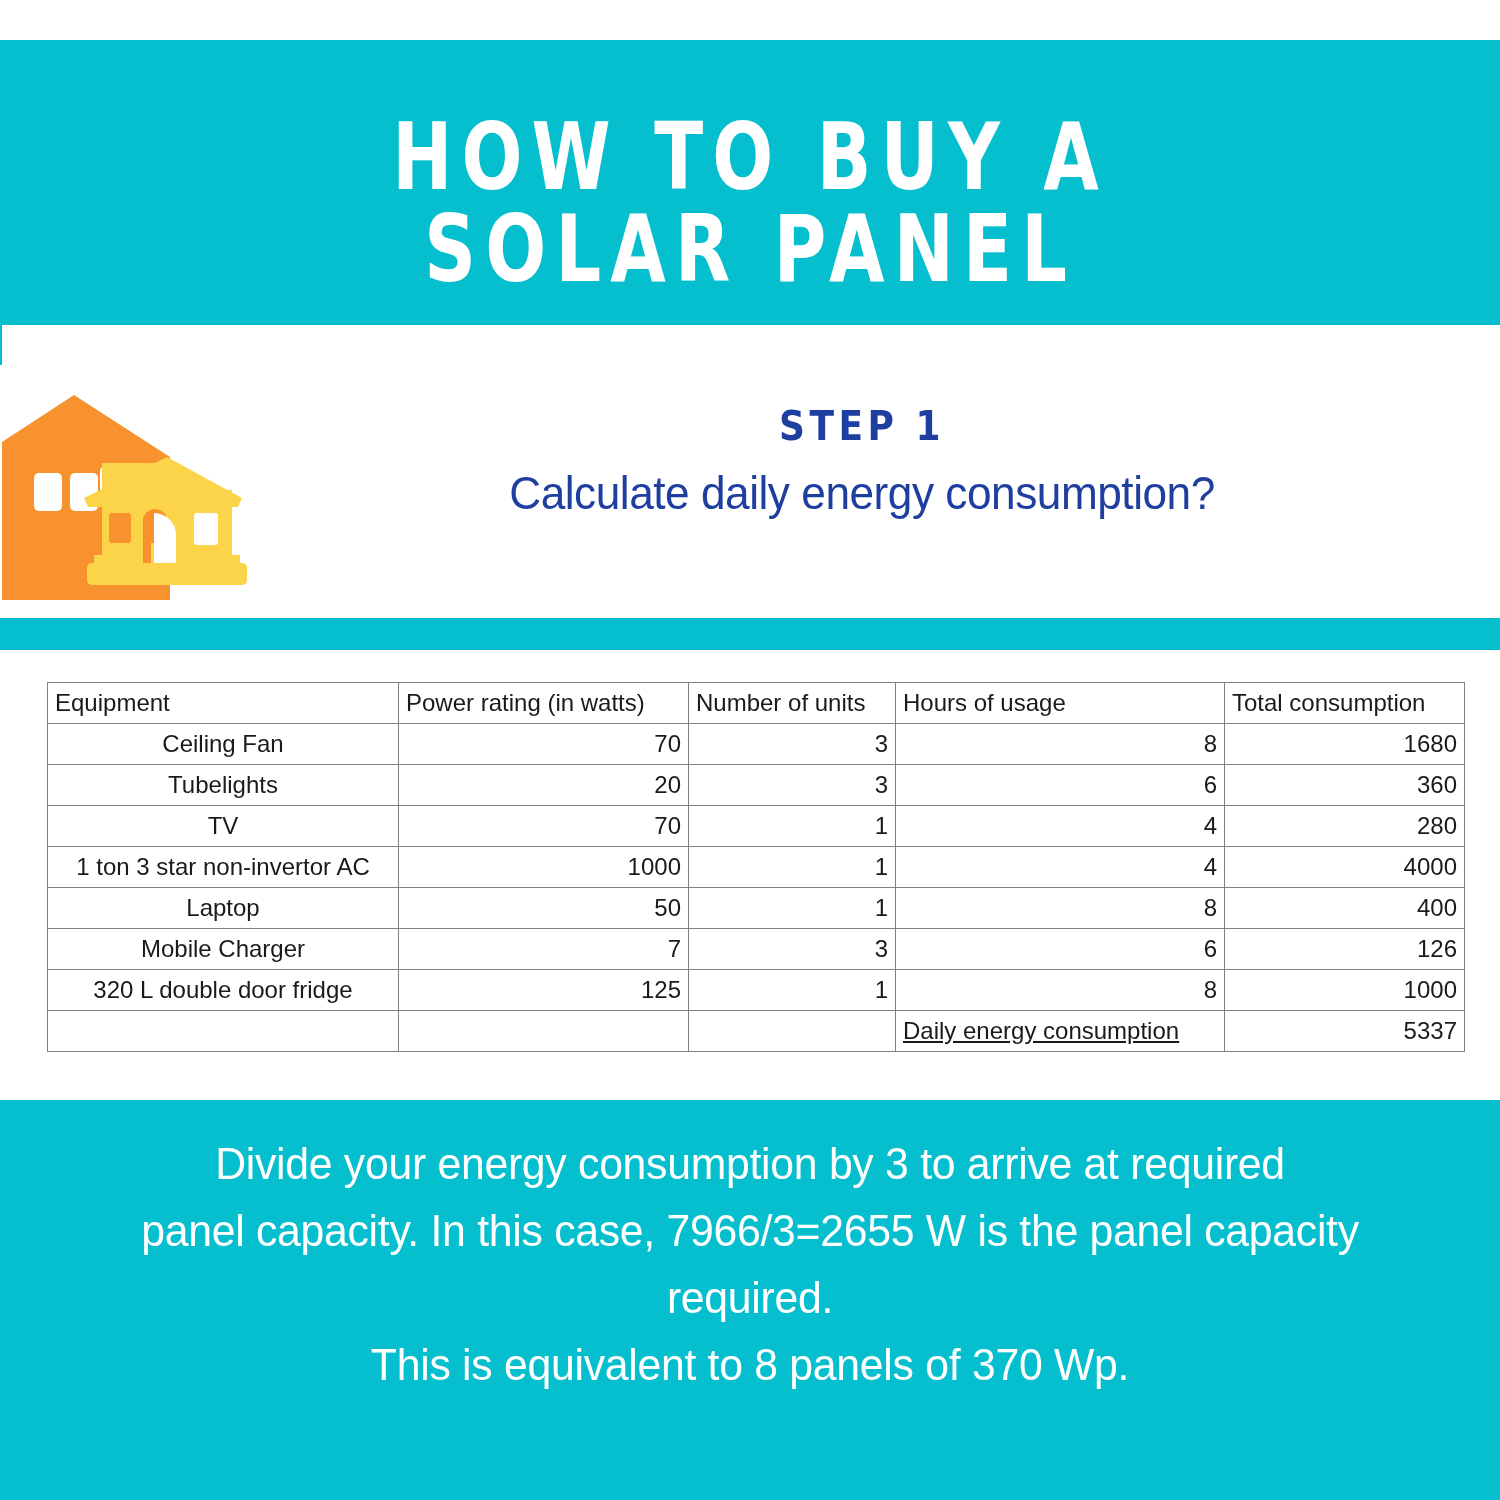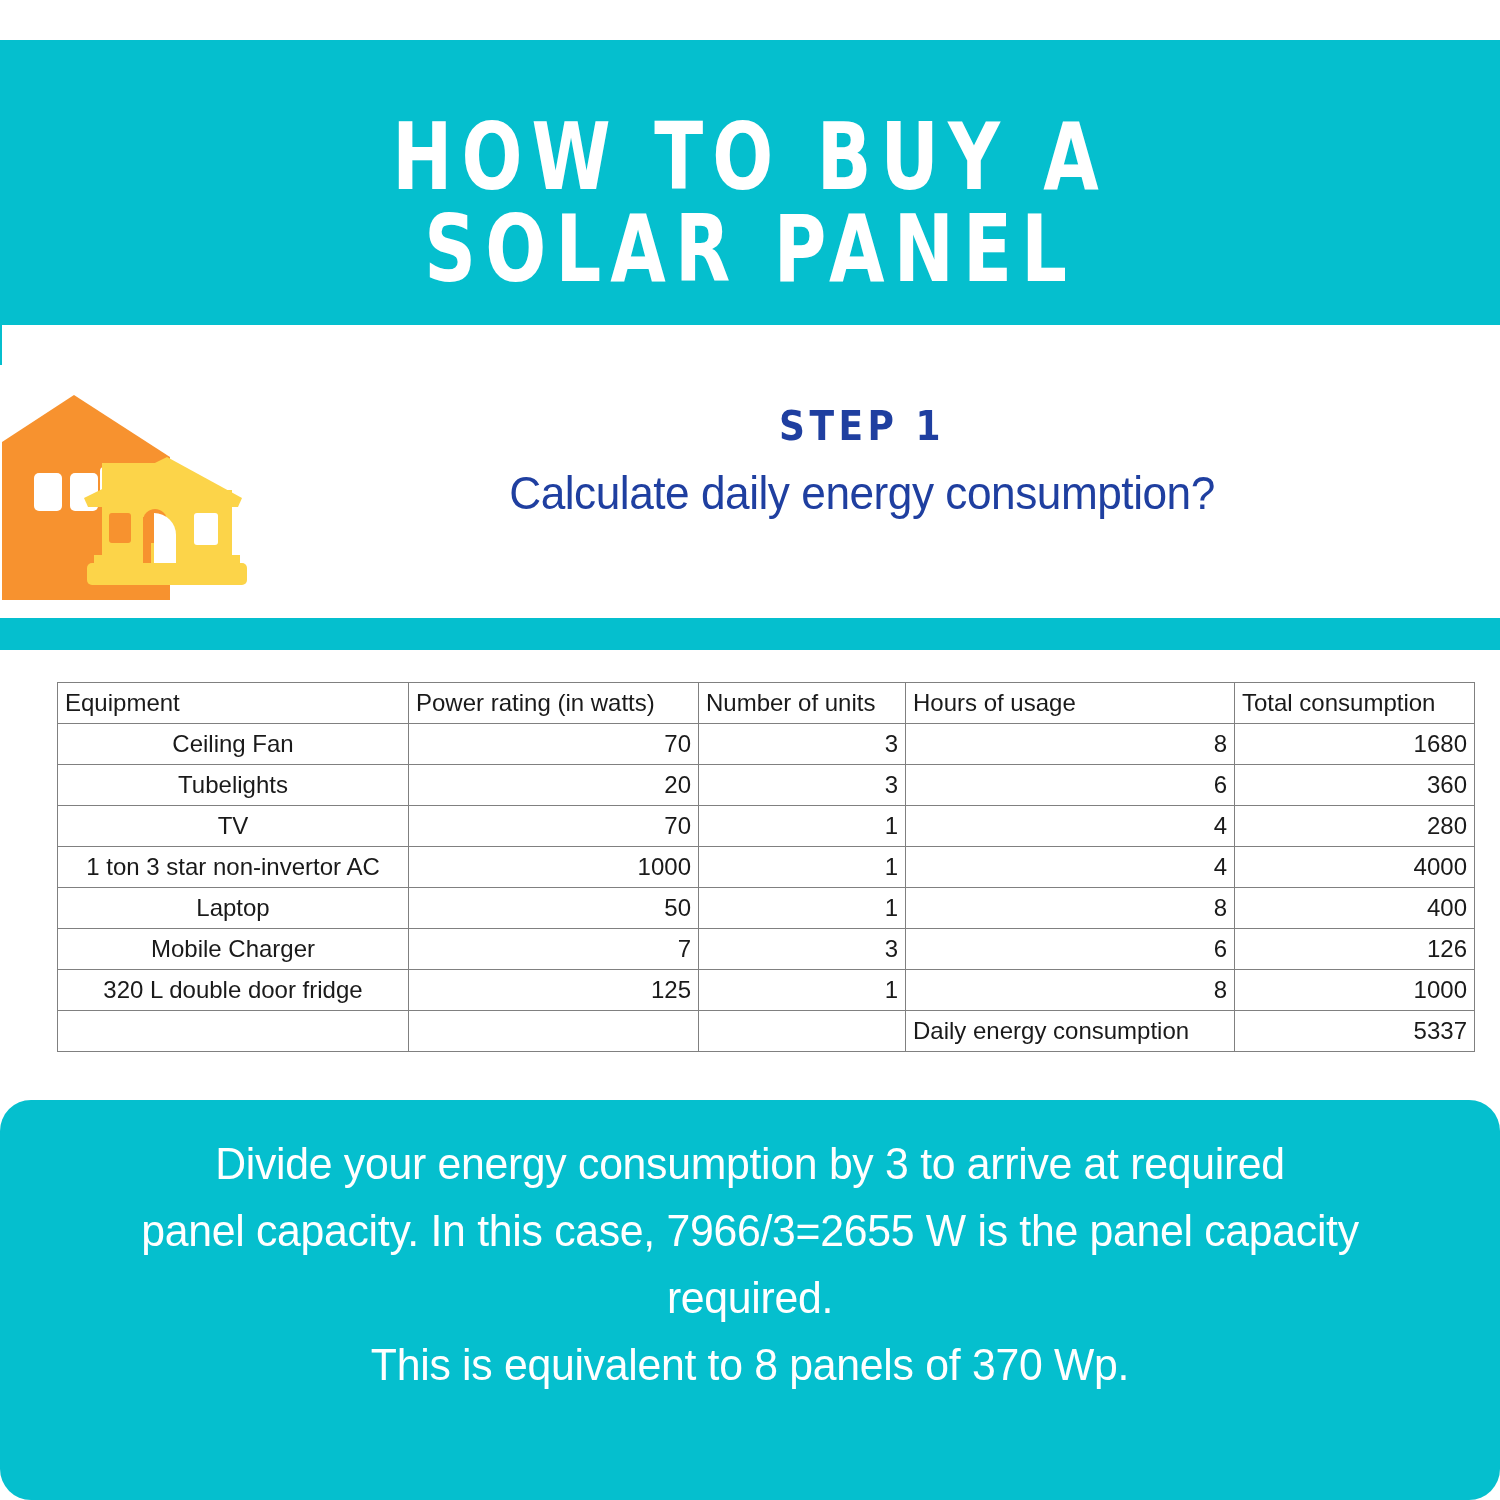--- a/index.html
+++ b/index.html
@@ -102,21 +102,21 @@
   .table-zone {
     position: absolute;
     left: 0;
     top: 650px;
     width: 1500px;
     height: 450px;
     background: #ffffff;
   }
   table.energy-table {
     position: absolute;
-    left: 57px;
+    left: 47px;
     top: 32px;
     width: 1417px;
     border-collapse: collapse;
     table-layout: fixed;
     font-family: "Liberation Sans", sans-serif;
     font-size: 24px;
     color: #1a1a1a;
   }
   table.energy-table td,
   table.energy-table th {
@@ -128,21 +128,21 @@
     vertical-align: middle;
     overflow: hidden;
     white-space: nowrap;
   }
   th.hcell {
     text-align: left;
   }
   td.txt { text-align: center; }
   td.num { text-align: right; }
   td.blank { }
-  td.label-cell { text-align: left; }
+  td.label-cell { text-align: left; text-decoration: underline; }
   td.total-cell {
     background: #FFFF00;
     text-align: right;
     border: 2px solid #9a9a00;
   }
   .c0 { width: 351px; }
   .c1 { width: 290px; }
   .c2 { width: 207px; }
   .c3 { width: 329px; }
   .c4 { width: 240px; }
@@ -151,21 +151,20 @@
   .footer-band {
     position: absolute;
     left: 0;
     top: 1100px;
     width: 1500px;
     height: 400px;
     background: #05BFCE;
     display: flex;
     align-items: flex-start;
     justify-content: center;
-    border-radius: 31px;
   }
   .footer-text {
     width: 1290px;
     margin-top: 30px;
     color: #ffffff;
     font-family: "Liberation Sans", sans-serif;
     font-size: 45px;
     line-height: 67px;
     text-align: center;
     transform: scaleX(0.95);

